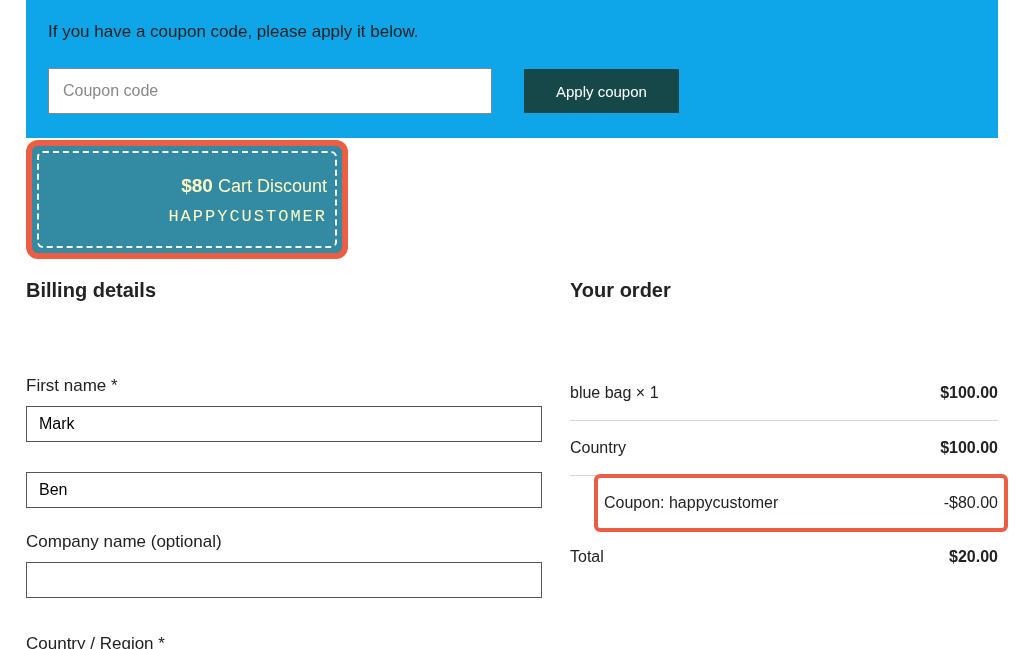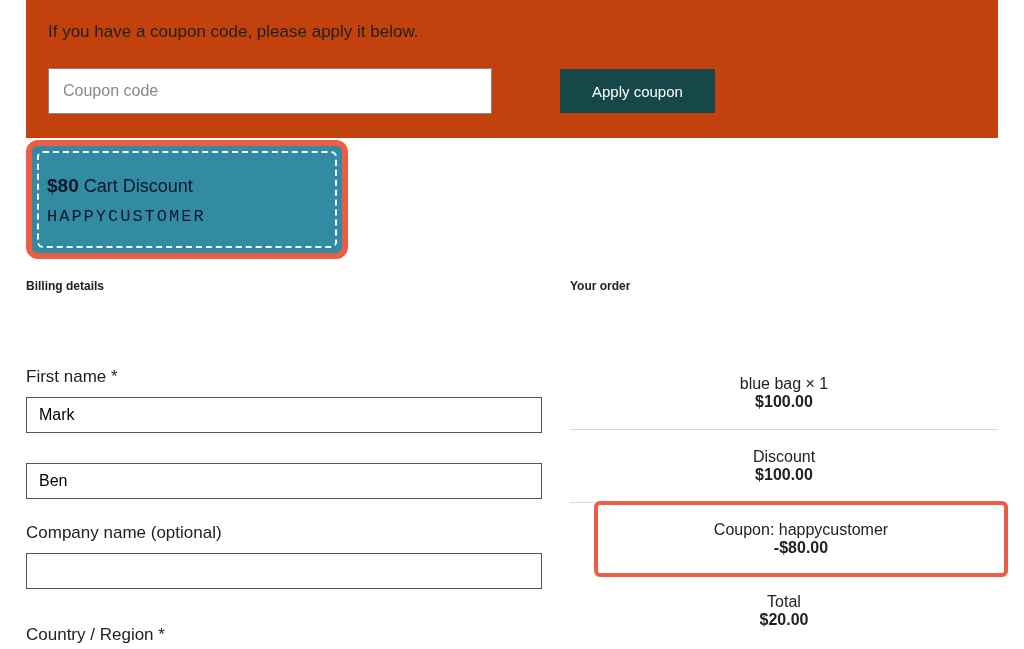--- a/index.html
+++ b/index.html
@@ -4,32 +4,32 @@
 <style>
   * { box-sizing: border-box; margin: 0; padding: 0; }
   body {
     font-family: -apple-system, BlinkMacSystemFont, "Segoe UI", Helvetica, Arial, sans-serif;
     font-size: 16px;
     color: #222;
     background: #fff;
     width: 1024px;
   }
   .coupon-panel {
-    background: #c2410c;
+    background: #0ea5e9;
     margin: 0 26px 0 26px;
     padding: 22px 22px 24px 22px;
   }
   .coupon-instruction {
     font-size: 17px;
     color: #222;
     margin-bottom: 26px;
   }
   .coupon-row {
     display: flex;
-    gap: 68px;
+    gap: 32px;
     align-items: center;
   }
   .coupon-input {
     width: 444px;
     height: 46px;
     border: 1px solid #888;
     background: #fff;
     font-size: 16px;
     padding: 0 14px;
     color: #444;
@@ -51,41 +51,41 @@
     border-radius: 12px;
     padding: 0;
     background: #338aa3;
     box-shadow: inset 0 0 0 4px #338aa3;
   }
   .coupon-badge {
     margin: 5px;
     border: 2px dashed #fff;
     border-radius: 6px;
     padding: 22px 8px 20px 8px;
-    text-align: left;
-    color: #0f172a;
+    text-align: right;
+    color: #fef9c3;
   }
   .coupon-badge-line1 { font-size: 18px; margin-bottom: 10px; }
   .coupon-badge-amount { font-weight: 700; font-size: 19px; }
   .coupon-badge-code {
     font-family: "Courier New", monospace;
     font-size: 17px;
     letter-spacing: 2px;
   }
 
   .sections {
     display: flex;
     margin: 20px 26px 0 26px;
     gap: 0;
   }
   .billing { width: 544px; padding-right: 28px; }
   .order { flex: 1; }
   .section-title {
     font-weight: 700;
-    font-size: 12px;
+    font-size: 20px;
     margin-bottom: 74px;
   }
 
   .form-row {
     display: flex;
     gap: 30px;
     margin-bottom: 24px;
     flex-direction: column;
   }
   .form-row .field { flex: 1; }
@@ -105,21 +105,20 @@
   }
 
   .order-list { margin-top: 0; padding-top: 8px;}
   .order-row {
     display: flex;
     justify-content: space-between;
     align-items: center;
     padding: 18px 0;
     border-bottom: 1px solid #d7d7d7;
     font-size: 16px;
-    flex-direction: column;
   }
   .order-row:first-child { padding-top: 0; }
   .order-row .price { font-weight: 700; }
   .order-row.highlight {
     position: relative;
     border-bottom: none;
     margin-left: 34px;
   }
   .highlight-box {
     position: absolute;
@@ -179,27 +178,27 @@
   </div>
 
   <div class="order">
     <div class="section-title">Your order</div>
     <div class="order-list">
       <div class="order-row">
         <span>blue bag  × 1</span>
         <span class="price">$100.00</span>
       </div>
       <div class="order-row">
-        <span>Discount</span>
+        <span>Country</span>
         <span class="price">$100.00</span>
       </div>
       <div class="order-row highlight">
         <div class="highlight-box"></div>
         <span>Coupon: happycustomer</span>
-        <span class="price" style="font-weight:700;">-$80.00</span>
+        <span class="price" style="font-weight:400;">-$80.00</span>
       </div>
       <div class="order-row total">
         <span>Total</span>
         <span class="price">$20.00</span>
       </div>
     </div>
   </div>
 </div>
 
 </body></html>

